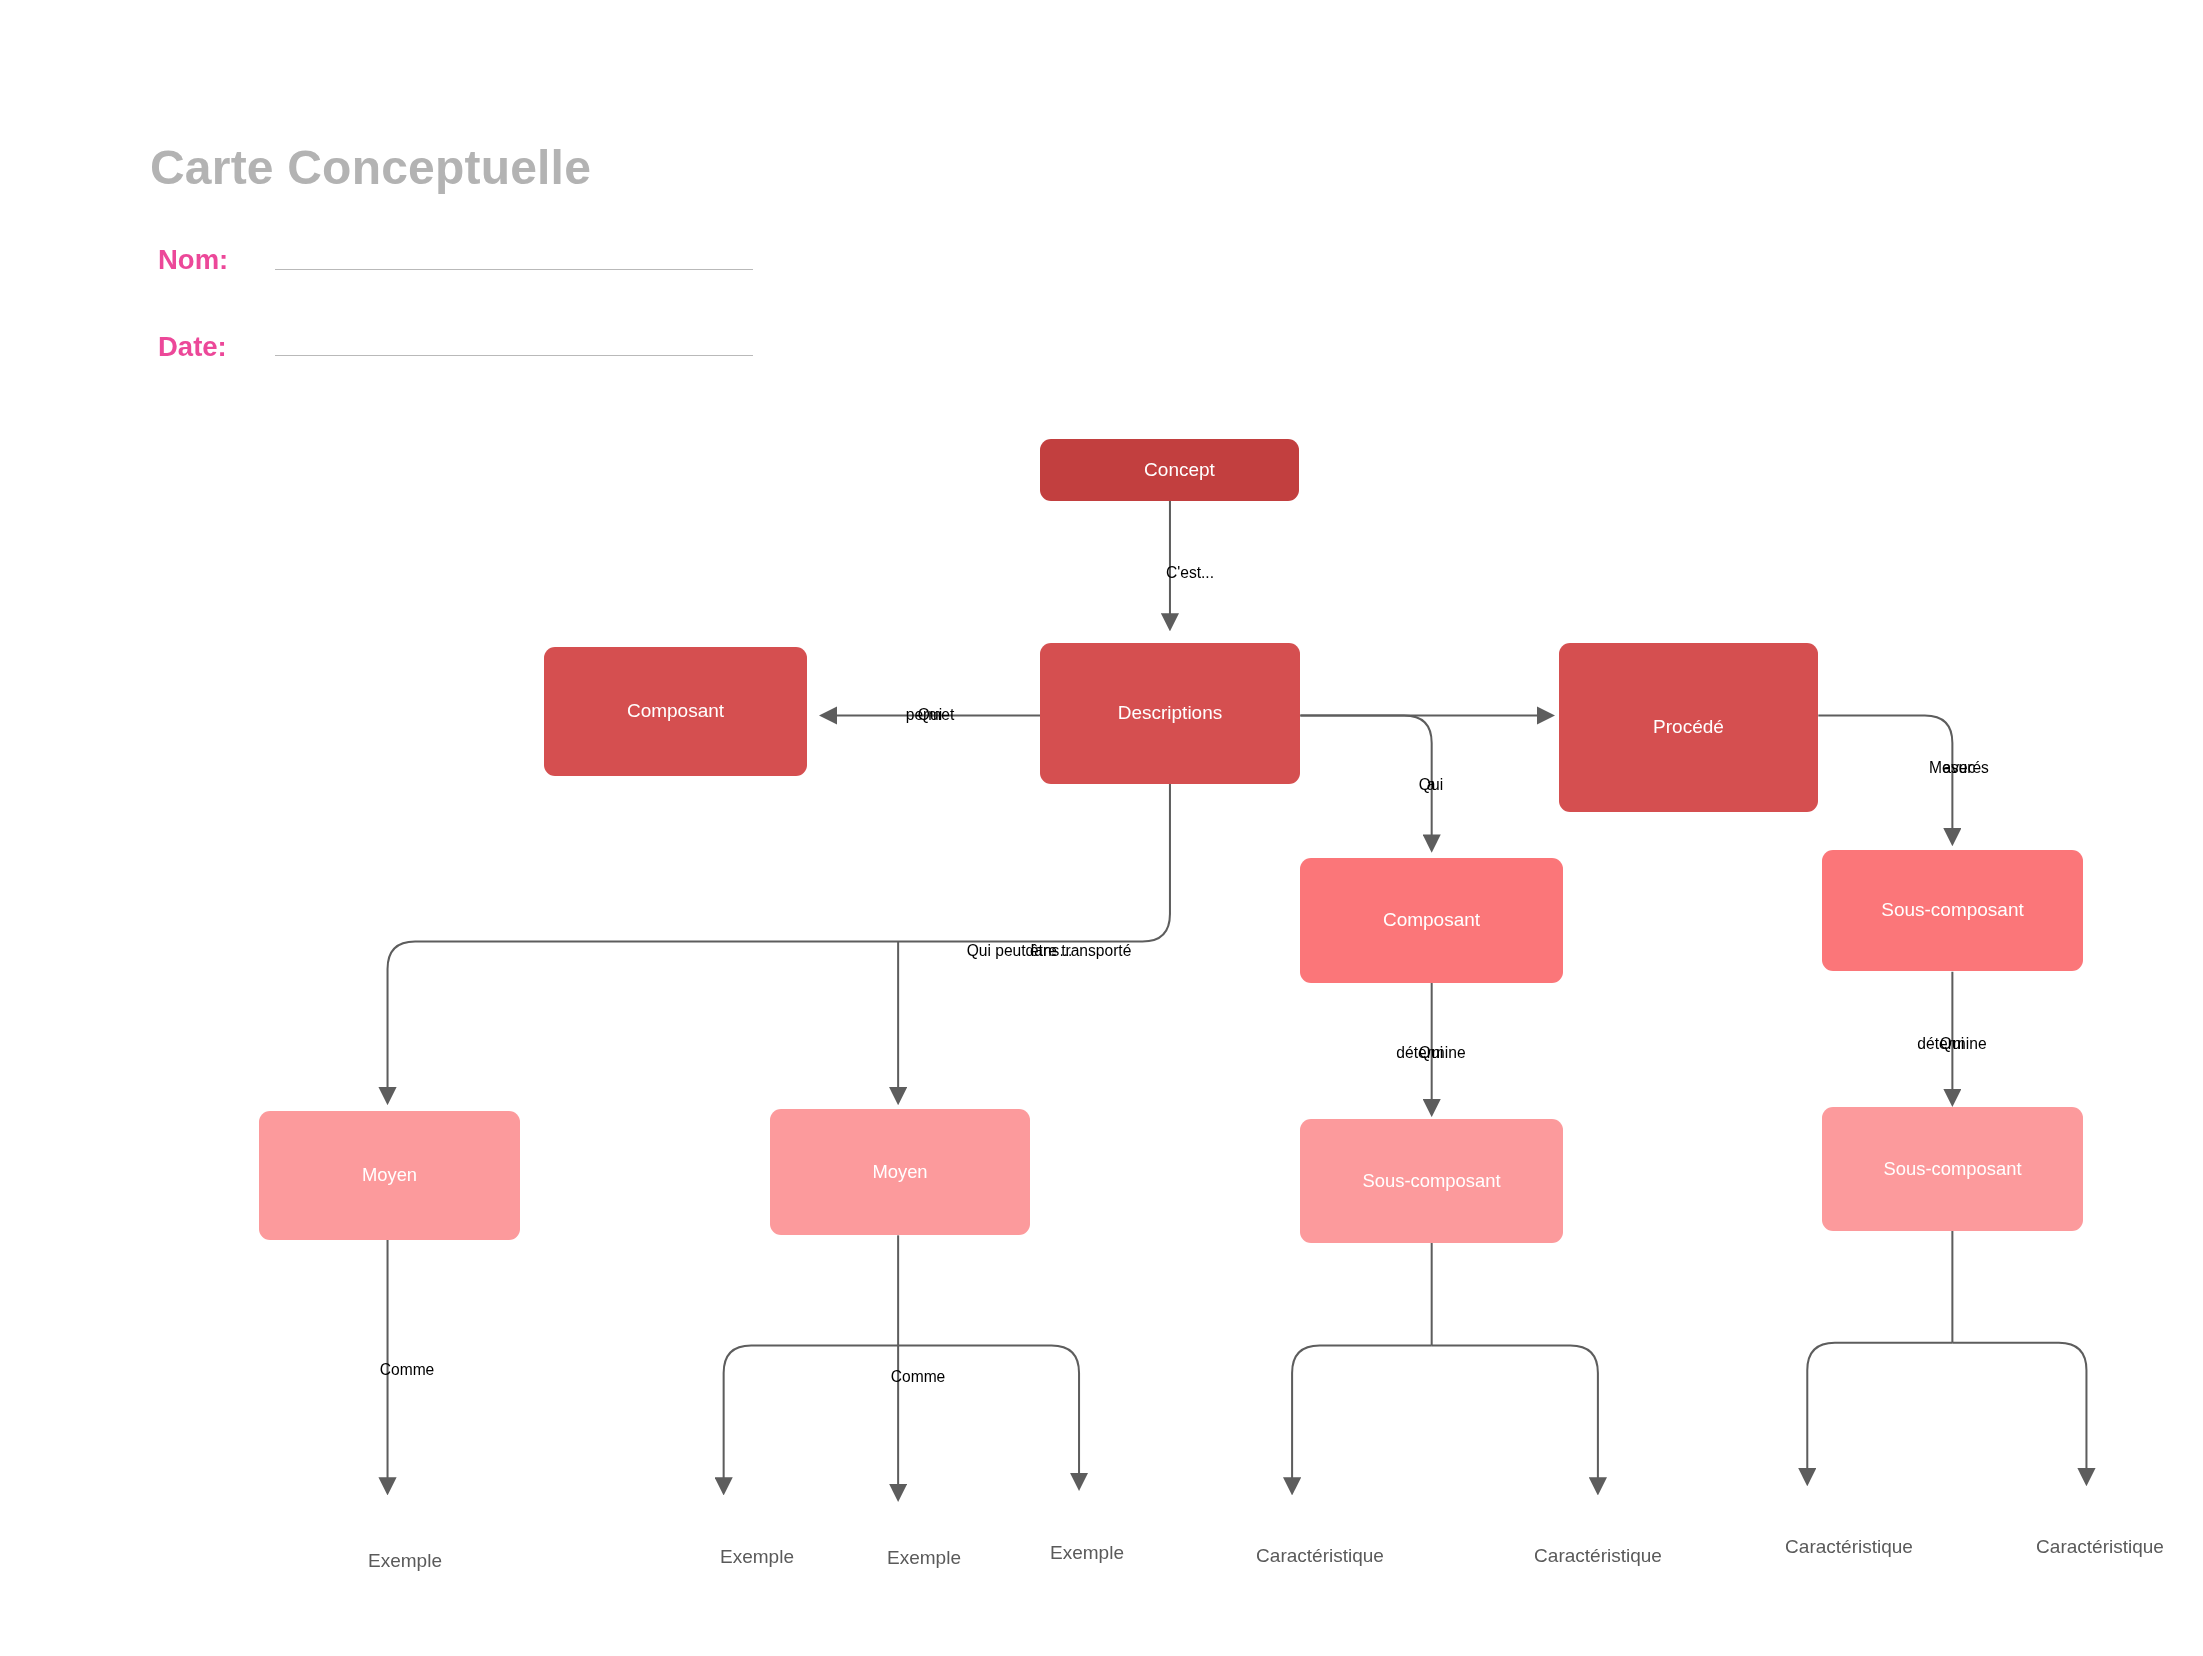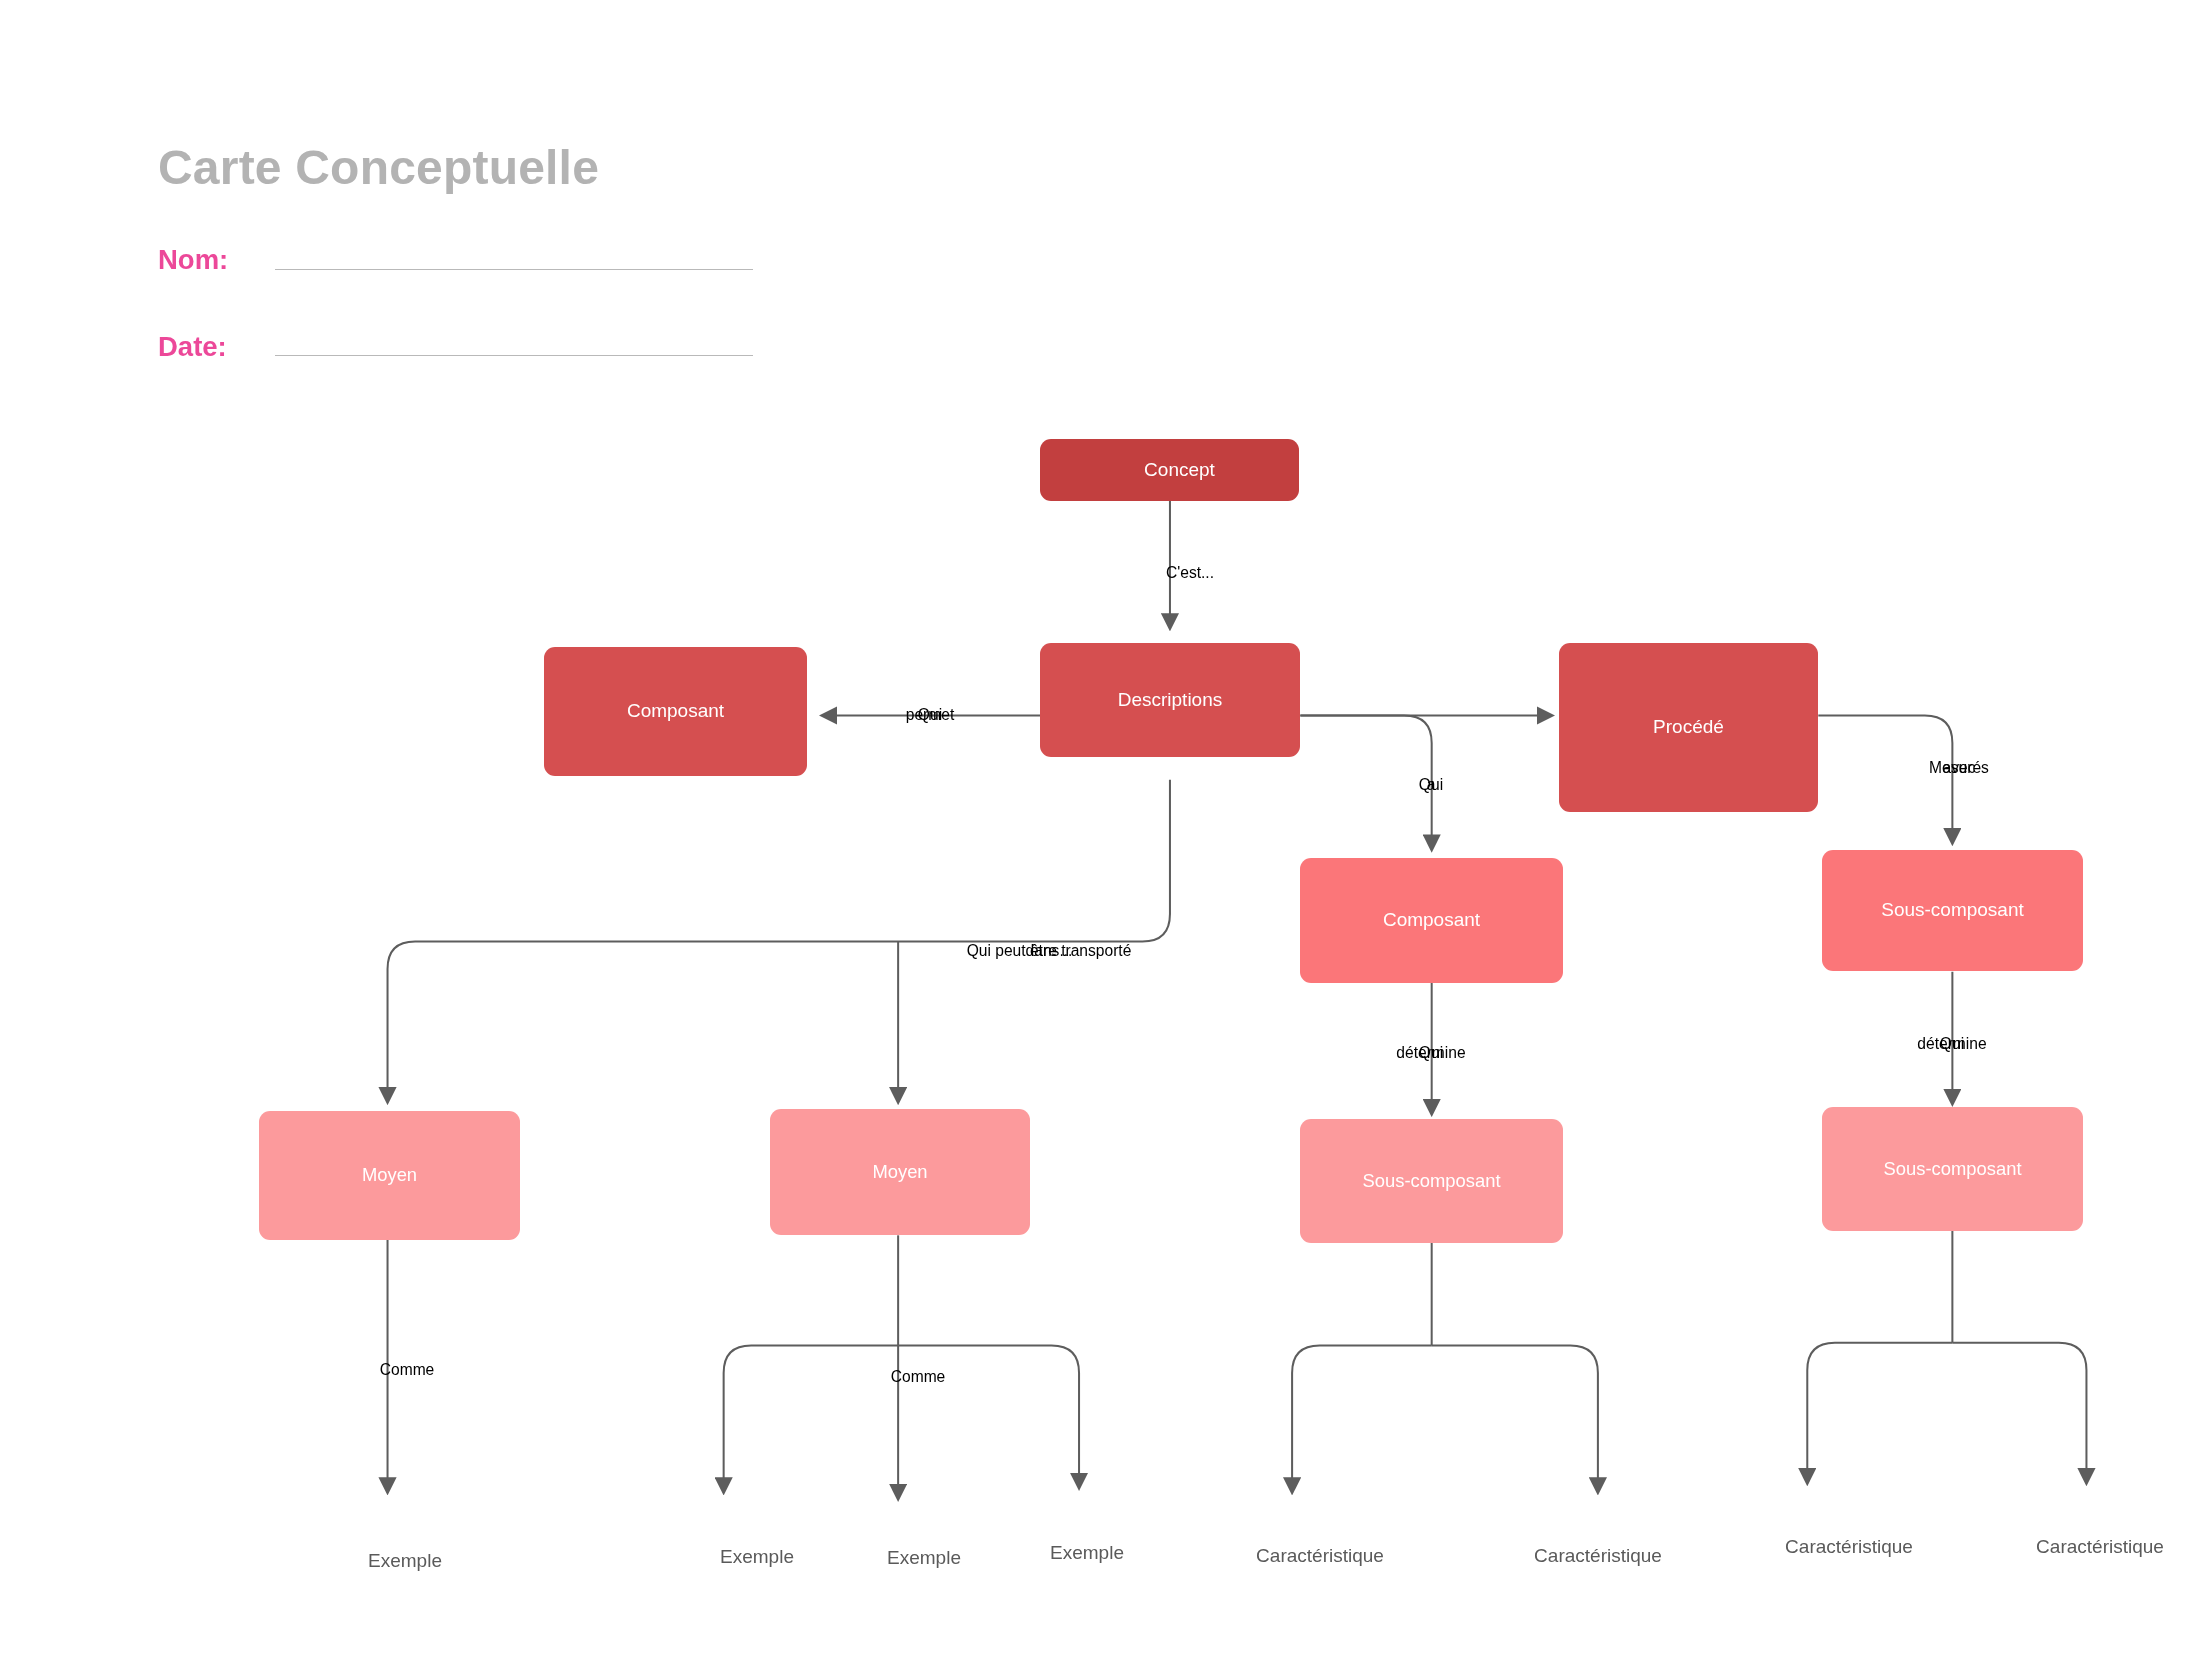--- a/index.html
+++ b/index.html
@@ -11,21 +11,21 @@
     overflow:hidden;
     position:relative;
   }
   #page{
     position:absolute;left:0;top:0;width:2204px;height:1657px;
     background:#ffffff;
   }
   
   #header{position:absolute;left:0;top:0;width:2204px;height:395px;}
   #title{
-    position:absolute;left:158px;top:140px;
+    position:absolute;left:150px;top:140px;
     font-size:48px;font-weight:bold;color:#b3b3b3;
     letter-spacing:0.2px;white-space:nowrap;
   }
   .field-label{
     position:absolute;font-size:27.5px;font-weight:bold;color:#ec4899;
     white-space:nowrap;
   }
   .field-rule{
     position:absolute;height:0;border-top:1.5px solid #b9b9b9;
   }
@@ -130,21 +130,21 @@
         <path d="M2126,1340 L2126,1462"></path>
         <path d="M2126,1462 L1998,1462 Q1968,1462 1968,1492 L1968,1615" marker-end="url(#arrow)"></path>
         <path d="M2126,1462 L2242,1462 Q2272,1462 2272,1492 L2272,1615" marker-end="url(#arrow)"></path>
       </g>
     </svg>
 
     <div class="node tier-root" style="left:1040px;top:439px;width:259px;height:62px;padding-left:20px;">
       <span class="node-label">Concept</span>
     </div>
 
-    <div class="node tier-2" style="left:1040px;top:643px;width:260px;height:114px;">
+    <div class="node tier-2" style="left:1040px;top:643px;width:260px;height:141px;">
       <span class="node-label">Descriptions</span>
     </div>
 
     <div class="node tier-2" style="left:544px;top:647px;width:263px;height:129px;">
       <span class="node-label">Composant</span>
     </div>
 
     <div class="node tier-2" style="left:1559px;top:643px;width:259px;height:169px;">
       <span class="node-label">Procédé</span>
     </div>

